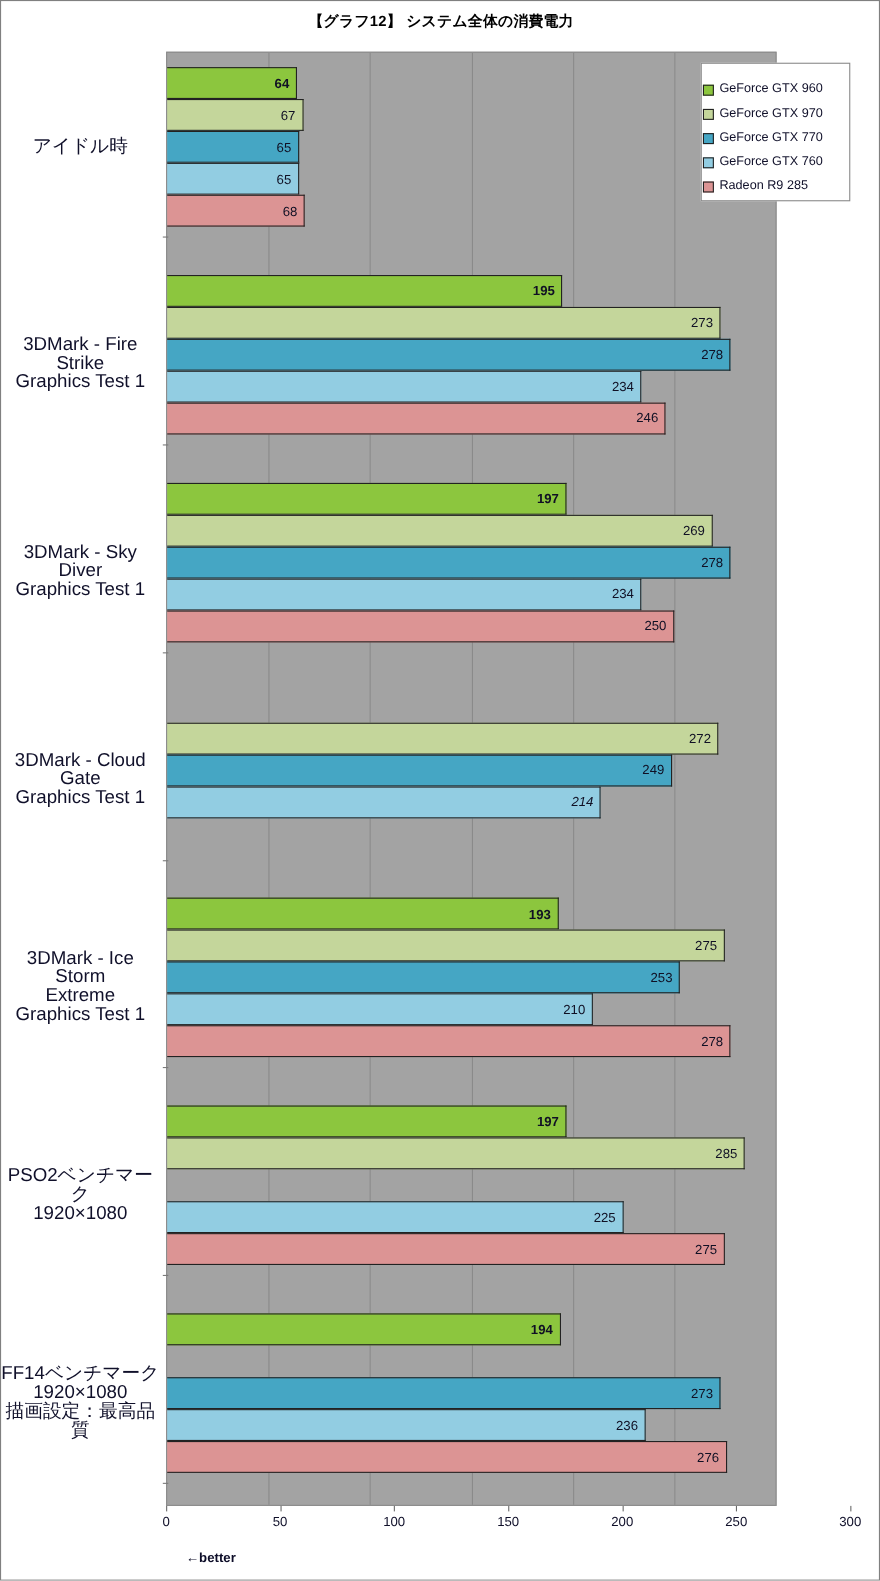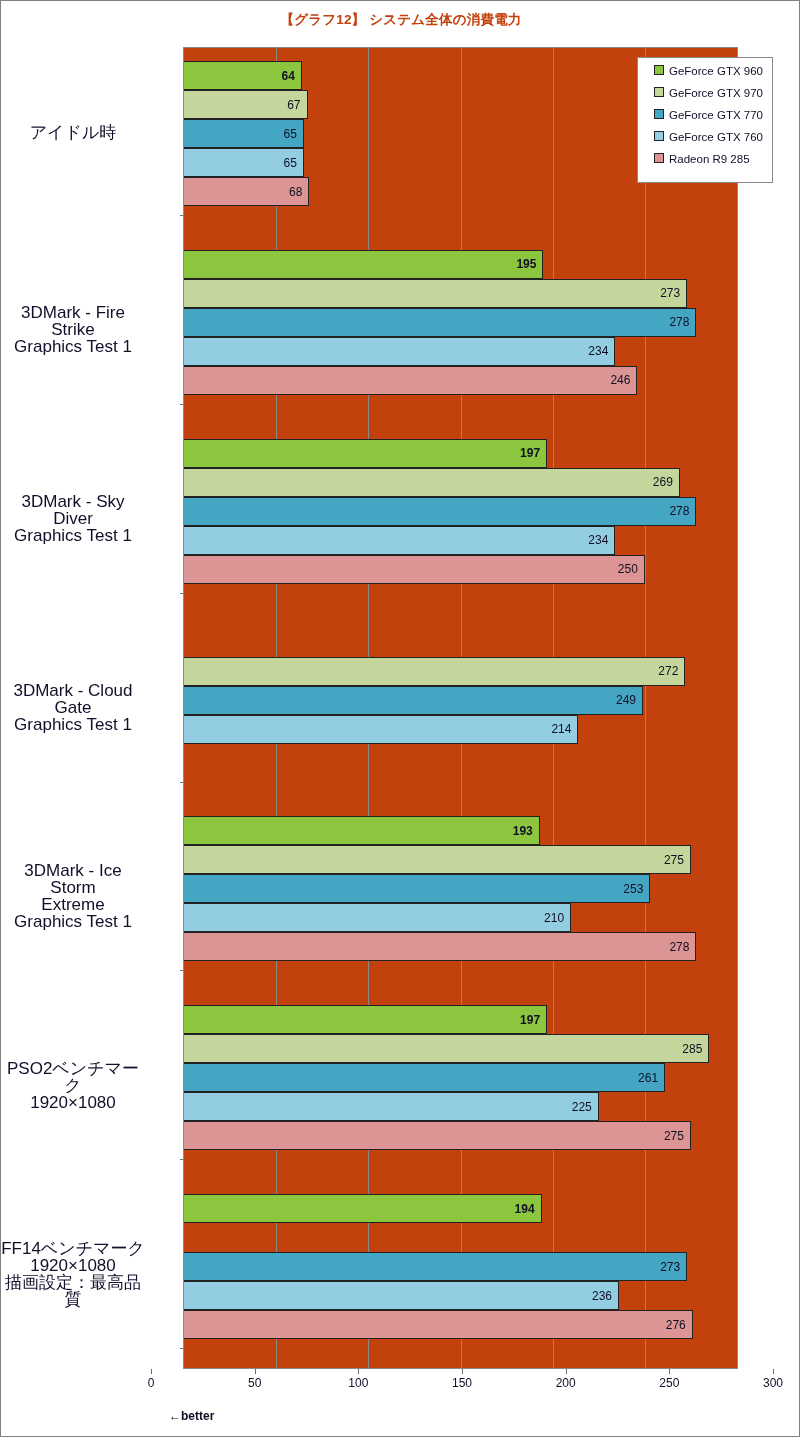--- a/index.html
+++ b/index.html
@@ -19,30 +19,29 @@
     border: 1px solid #808080;
     background: #fff;
   }
   #chart-title {
     position: absolute;
     left: 0; top: 10px; width: 800px;
     text-align: center;
     font-size: 13.5px;
     font-weight: bold;
     letter-spacing: 0.2px;
-    color: #c2410c;
+    color: #000000;
   }
   
   #plot {
     position: absolute;
     left: 150px; top: 46px;
     width: 555px; height: 1322px;
-    background: #c2410c;
+    background: #a3a3a3;
     border: 1px solid #8a8a8a;
-    margin-left: 32px;
   }
   .gridline {
     position: absolute;
     top: 0; bottom: 0;
     width: 1px;
     background: #8a8a8a;
   }
   #groups {
     position: absolute;
     left: 0; top: 0; right: 0; bottom: 0;
@@ -111,23 +110,23 @@
   #legend {
     position: absolute;
     left: 636px; top: 56px;
     width: 136px;
     padding: 7px 0 7px 0;
     background: #ffffff;
     border: 1px solid #8a8a8a;
   }
   .legend-item {
     display: flex;
-    align-items: flex-start;
+    align-items: flex-end;
     height: 22px;
-    padding-left: 16px;
+    padding-left: 1px;
   }
   .swatch {
     width: 10px; height: 10px;
     border: 1px solid #222;
     margin-right: 5px;
     flex: 0 0 auto;
   }
   .legend-label {
     font-size: 11.5px;
     color: #10102a;
@@ -264,21 +263,21 @@
         <div class="barrow" style="position: absolute; left: 0px; right: 0px; top: 608.571px; height: 29px;">
           <div class="bar" title="GeForce GTX 970: 272" style="width: 90.6667%; background: rgb(196, 214, 155);">
             <span class="vlabel">272</span>
           </div>
         </div>
         <div class="barrow" style="position: absolute; left: 0px; right: 0px; top: 637.571px; height: 29px;">
           <div class="bar" title="GeForce GTX 770: 249" style="width: 83%; background: rgb(69, 166, 196);">
             <span class="vlabel">249</span>
           </div>
         </div>
-        <div class="barrow" style="position: absolute; left: 0px; right: 0px; top: 666.571px; height: 29px;">
+        <div class="barrow" style="position: absolute; left: 0px; right: 0px; top: 666.571px; height: 29px; font-style: italic;">
           <div class="bar" title="GeForce GTX 760: 214" style="width: 71.3333%; background: rgb(146, 205, 226);">
             <span class="vlabel">214</span>
           </div>
         </div>
         <div class="tickmark" style="top: 922px;"></div>
         <div class="barrow highlight" style="position: absolute; left: 0px; right: 0px; top: 768.429px; height: 29px;">
           <div class="bar" title="GeForce GTX 960: 193" style="width: 64.3333%; background: rgb(140, 198, 62);">
             <span class="vlabel">193</span>
           </div>
         </div>
@@ -304,25 +303,20 @@
         </div>
         <div class="tickmark" style="top: 1111px;"></div>
         <div class="barrow highlight" style="position: absolute; left: 0px; right: 0px; top: 957.286px; height: 29px;">
           <div class="bar" title="GeForce GTX 960: 197" style="width: 65.6667%; background: rgb(140, 198, 62);">
             <span class="vlabel">197</span>
           </div>
         </div>
         <div class="barrow" style="position: absolute; left: 0px; right: 0px; top: 986.286px; height: 29px;">
           <div class="bar" title="GeForce GTX 970: 285" style="width: 95%; background: rgb(196, 214, 155);">
             <span class="vlabel">285</span>
-          </div>
-        </div>
-        <div class="barrow" style="position: absolute; left: 0px; right: 0px; top: 1015.29px; height: 29px;">
-          <div class="bar" title="GeForce GTX 770: 261" style="width: 87%; background: rgb(69, 166, 196);">
-            <span class="vlabel">261</span>
           </div>
         </div>
         <div class="barrow" style="position: absolute; left: 0px; right: 0px; top: 1044.29px; height: 29px;">
           <div class="bar" title="GeForce GTX 760: 225" style="width: 75%; background: rgb(146, 205, 226);">
             <span class="vlabel">225</span>
           </div>
         </div>
         <div class="barrow" style="position: absolute; left: 0px; right: 0px; top: 1073.29px; height: 29px;">
           <div class="bar" title="Radeon R9 285: 275" style="width: 91.6667%; background: rgb(220, 148, 148);">
             <span class="vlabel">275</span>

